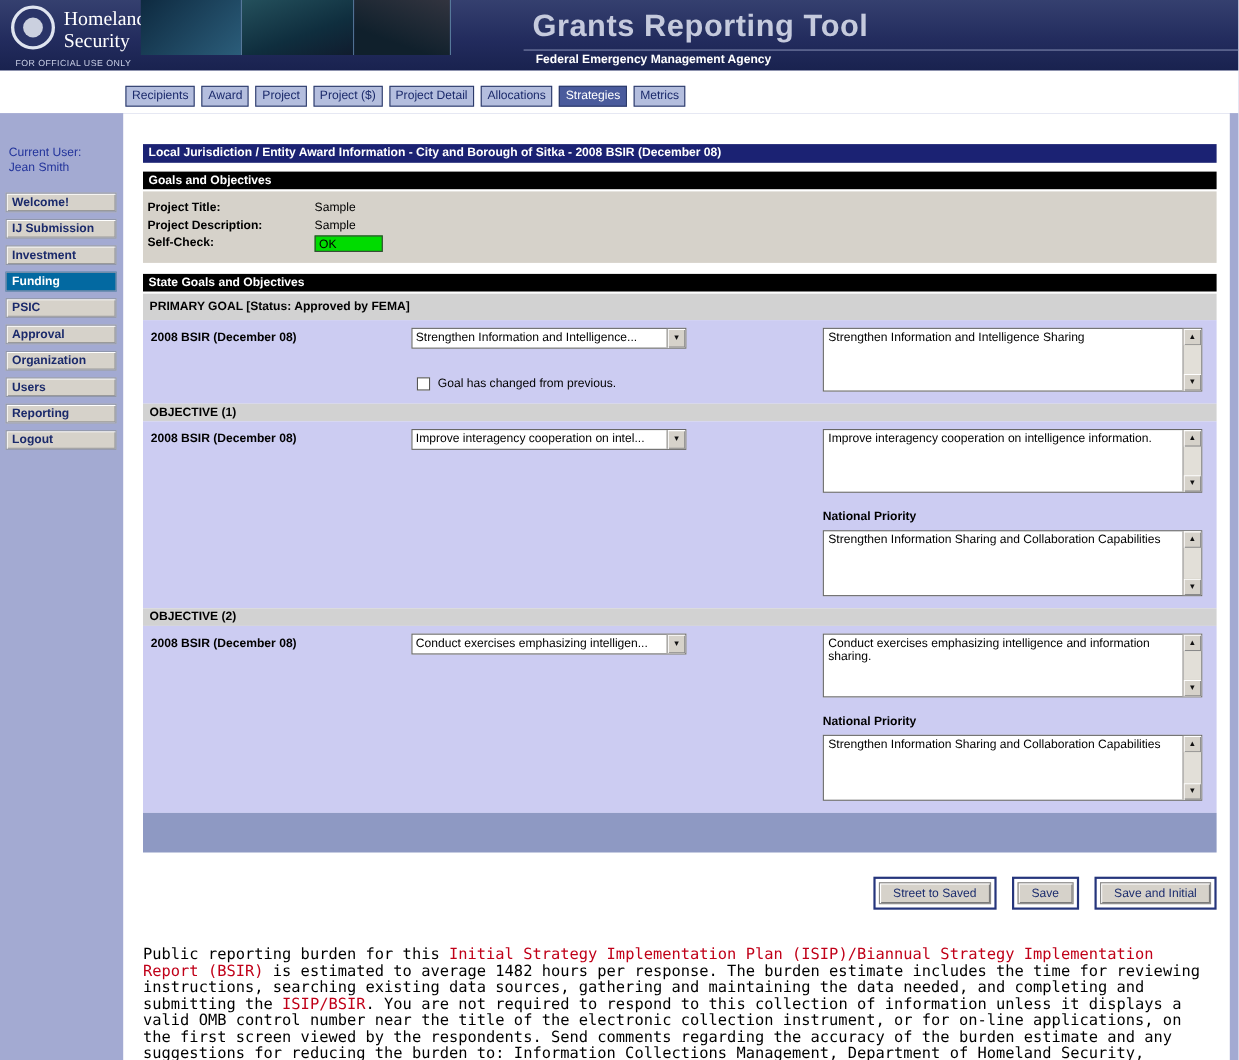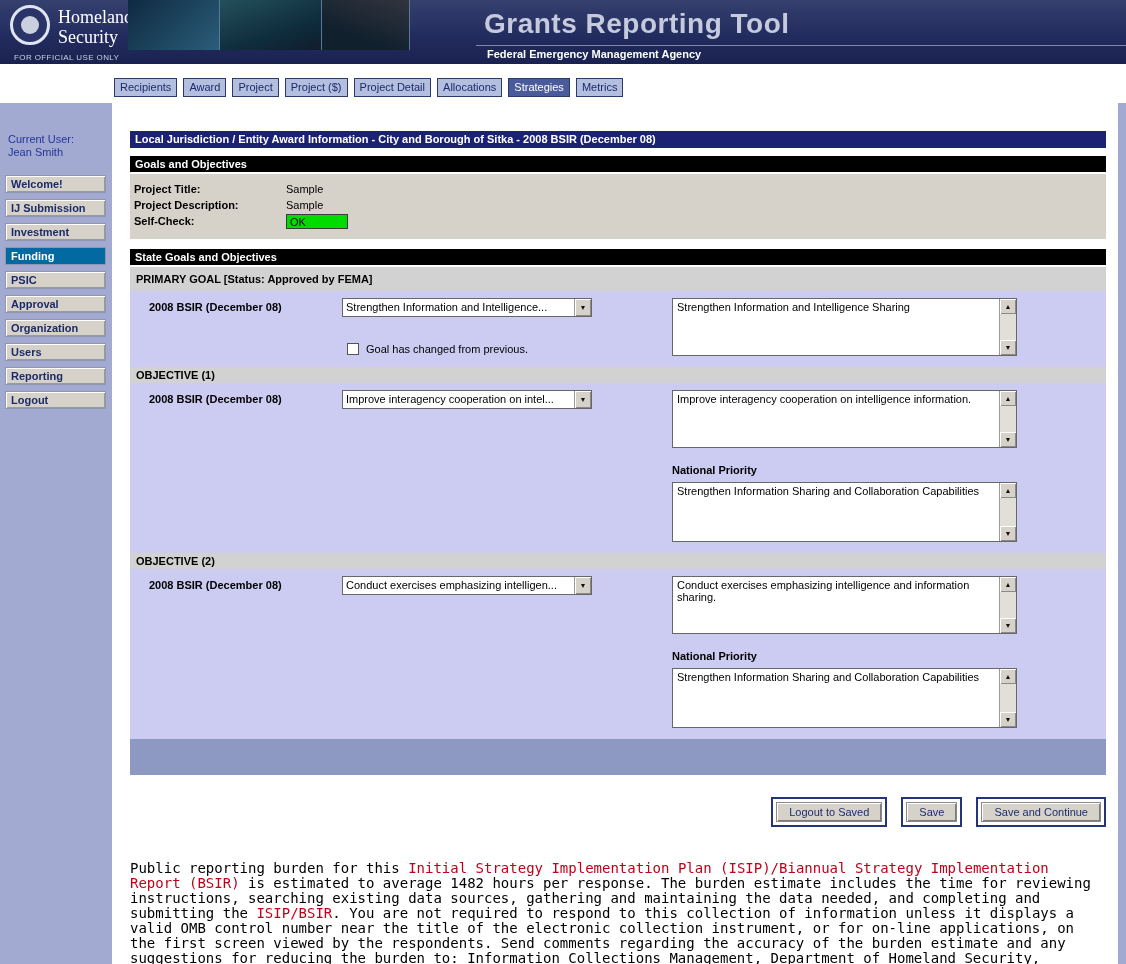--- a/index.html
+++ b/index.html
@@ -46,21 +46,21 @@
   .info-box { background:#d6d2ca; margin:2px 0 10px; padding:7px 0 10px 4px; }
   .info-row { display:flex; line-height:16px; }
   .info-label { width:152px; font-weight:bold; }
   .self-check { display:inline-block; width:62px; height:15px; line-height:14px; background:#00dc00;
                 border:1px solid #3c3c3c; margin-top:1px; padding-left:3px; }
 
   .sub-bar { background:#d2d2d2; font-weight:bold; padding-left:6px; }
   .sub-bar.primary { height:24px; line-height:24px; margin-top:2px; }
   .sub-bar.objective { height:16px; line-height:16px; }
 
-  .psec { background:#ccccf2; display:flex; padding:7px 12px 11px; }
+  .psec { background:#ccccf2; display:flex; padding:7px 0 11px;gap:44px; }
   .c1 { width:196px; padding-left:7px; font-weight:bold; padding-top:3px; }
   .c2 { width:334px; }
   .c3 { width:345px; }
 
   .combo { width:250px; height:19px; display:flex; background:#fff; border:1px solid #676767; margin-left:4px; cursor:pointer; }
   .combo-text { flex:1; padding:2px 3px; white-space:nowrap; overflow:hidden; }
   .combo-btn { width:17px; background:#d6d2ca; border-left:1px solid #9a9a9a;
                box-shadow:inset 1px 1px 0 #fff, inset -1px -1px 0 #8a8a8a;
                display:flex; align-items:center; justify-content:center; font-size:7px; color:#111; }
 
@@ -247,23 +247,23 @@
                 <div class="sb-track"></div>
                 <div class="sb-btn">▼</div>
               </div>
             </div>
           </div>
         </div>
 
         <div class="bottom-band"></div>
 
         <div class="btn-row">
-          <span class="btn-frame"><button class="win-btn">Logout to Saved</button></span>
+          <span class="btn-frame"><button class="win-btn">Street to Saved</button></span>
           <span class="btn-frame"><button class="win-btn">Save</button></span>
-          <span class="btn-frame"><button class="win-btn">Save and Continue</button></span>
+          <span class="btn-frame"><button class="win-btn">Save and Initial</button></span>
         </div>
 
         <div class="footer">
           <span>Public reporting burden for this </span><span class="red">Initial Strategy Implementation Plan (ISIP)/Biannual Strategy Implementation Report (BSIR)</span><span> is estimated to average 1482 hours per response. The burden estimate includes the time for reviewing instructions, searching existing data sources, gathering and maintaining the data needed, and completing and submitting the </span><span class="red">ISIP/BSIR</span><span>. You are not required to respond to this collection of information unless it displays a valid OMB control number near the title of the electronic collection instrument, or for on-line applications, on the first screen viewed by the respondents. Send comments regarding the accuracy of the burden estimate and any suggestions for reducing the burden to: Information Collections Management, Department of Homeland Security, Federal Emergency Management Agency, 500 C Street, SW, Washington, DC 20472, Paperwork Reduction Project (1660-</span><span class="red">XXXX</span><span>) </span><span class="note">NOTE: Do not send your completed form to this address</span><span>.</span>
         </div>
 
       </div>
     </div>
   </div>
 </div>

